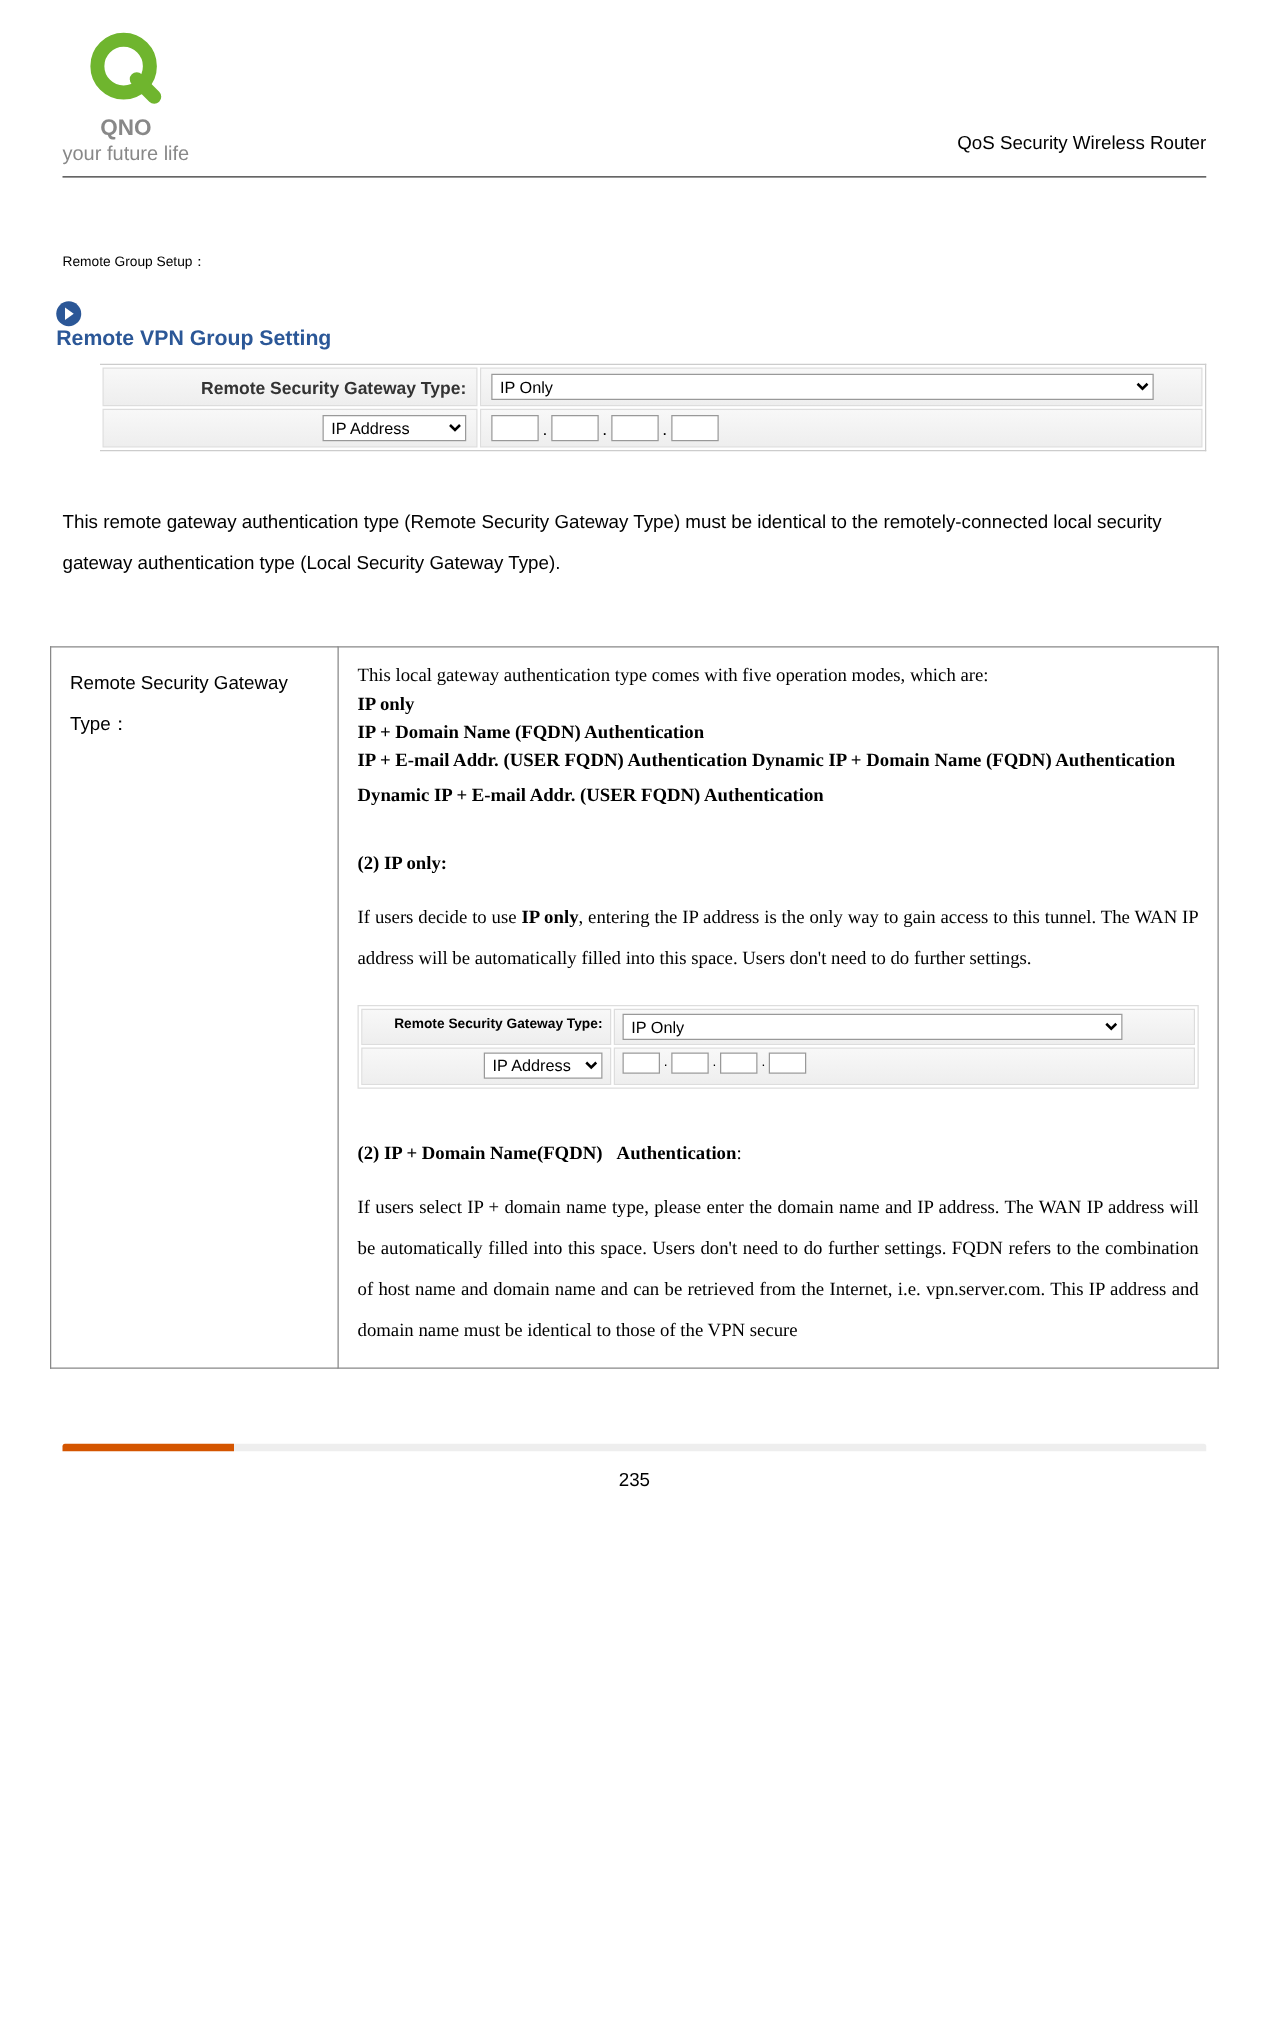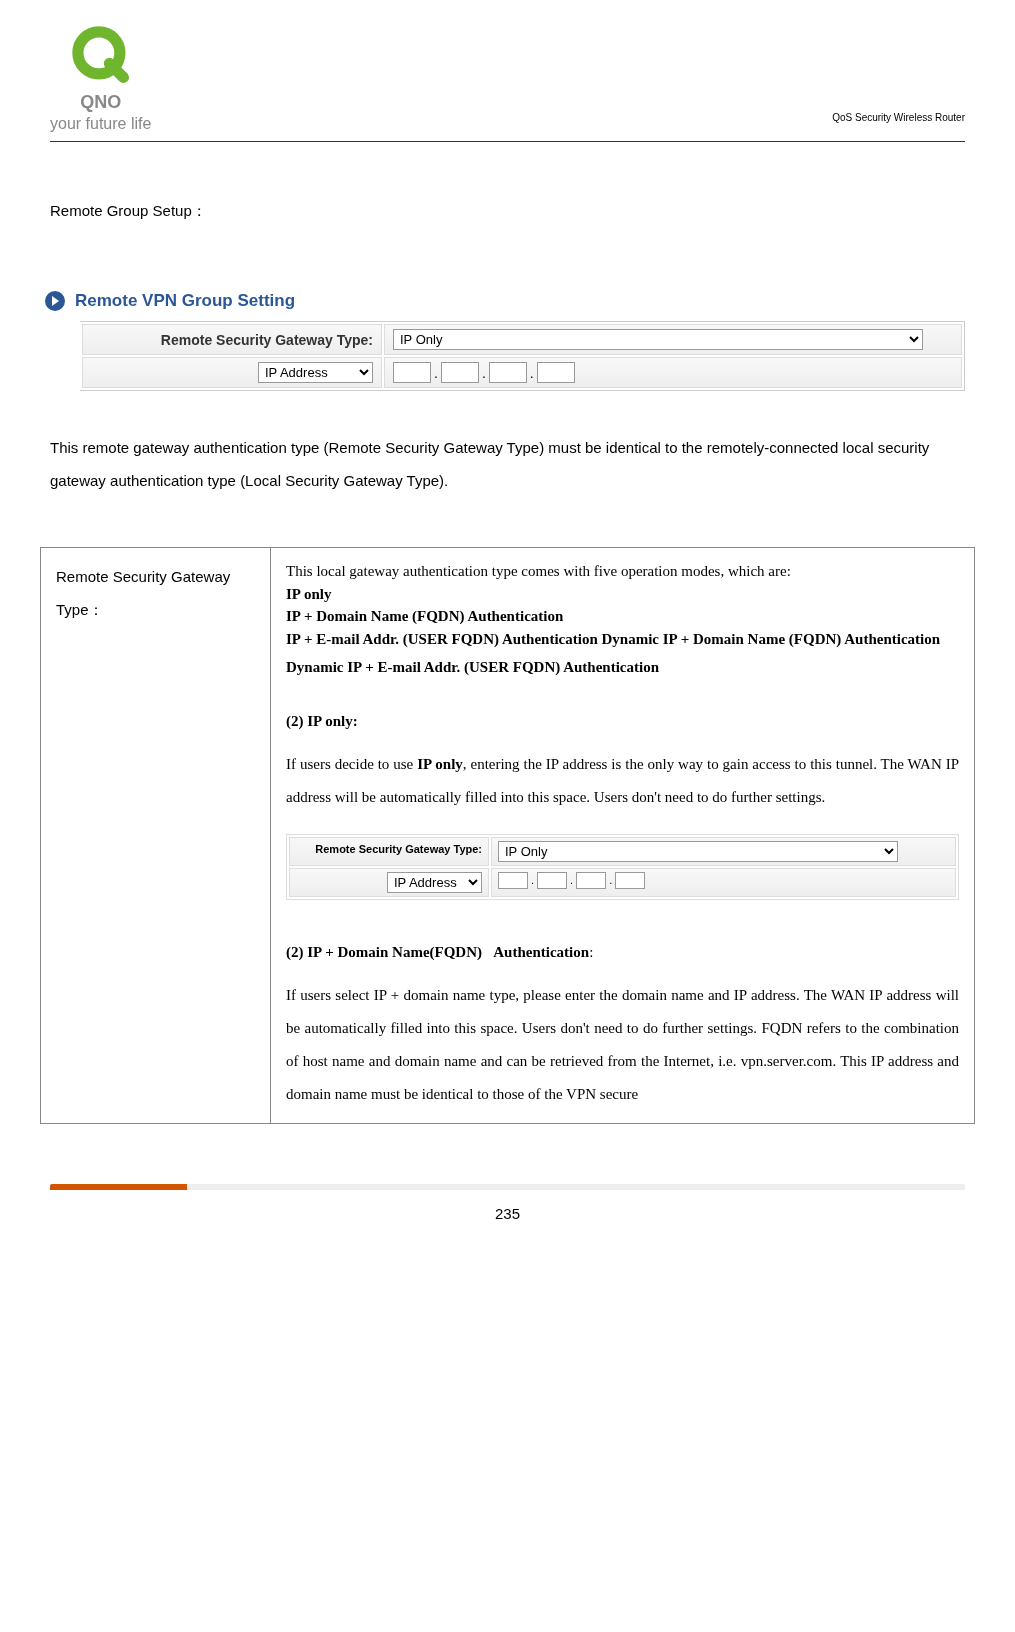--- a/index.html
+++ b/index.html
@@ -38,34 +38,35 @@
       font-weight: bold;
       color: #888;
       margin-top: 2px;
     }
     .tagline {
       font-size: 16px;
       color: #888;
       margin-top: 2px;
     }
     .header-right {
-      font-size: 10px;
+      font-size: 15px;
       color: #000;
       padding-bottom: 10px;
     }
     .section-title {
-      font-size: 15px;
-      margin-bottom: 70px;
+      font-size: 11px;
+      margin-bottom: 24px;
       margin-left: 0;
     }
     .panel-heading {
       display: flex;
       align-items: flex-start;
       margin-bottom: 10px;
       margin-left: -5px;
+      flex-direction: column;
     }
     .bullet-icon {
       width: 20px;
       height: 20px;
       background: #2b5797;
       border-radius: 50%;
       position: relative;
       margin-right: 10px;
     }
     .bullet-icon::after {

